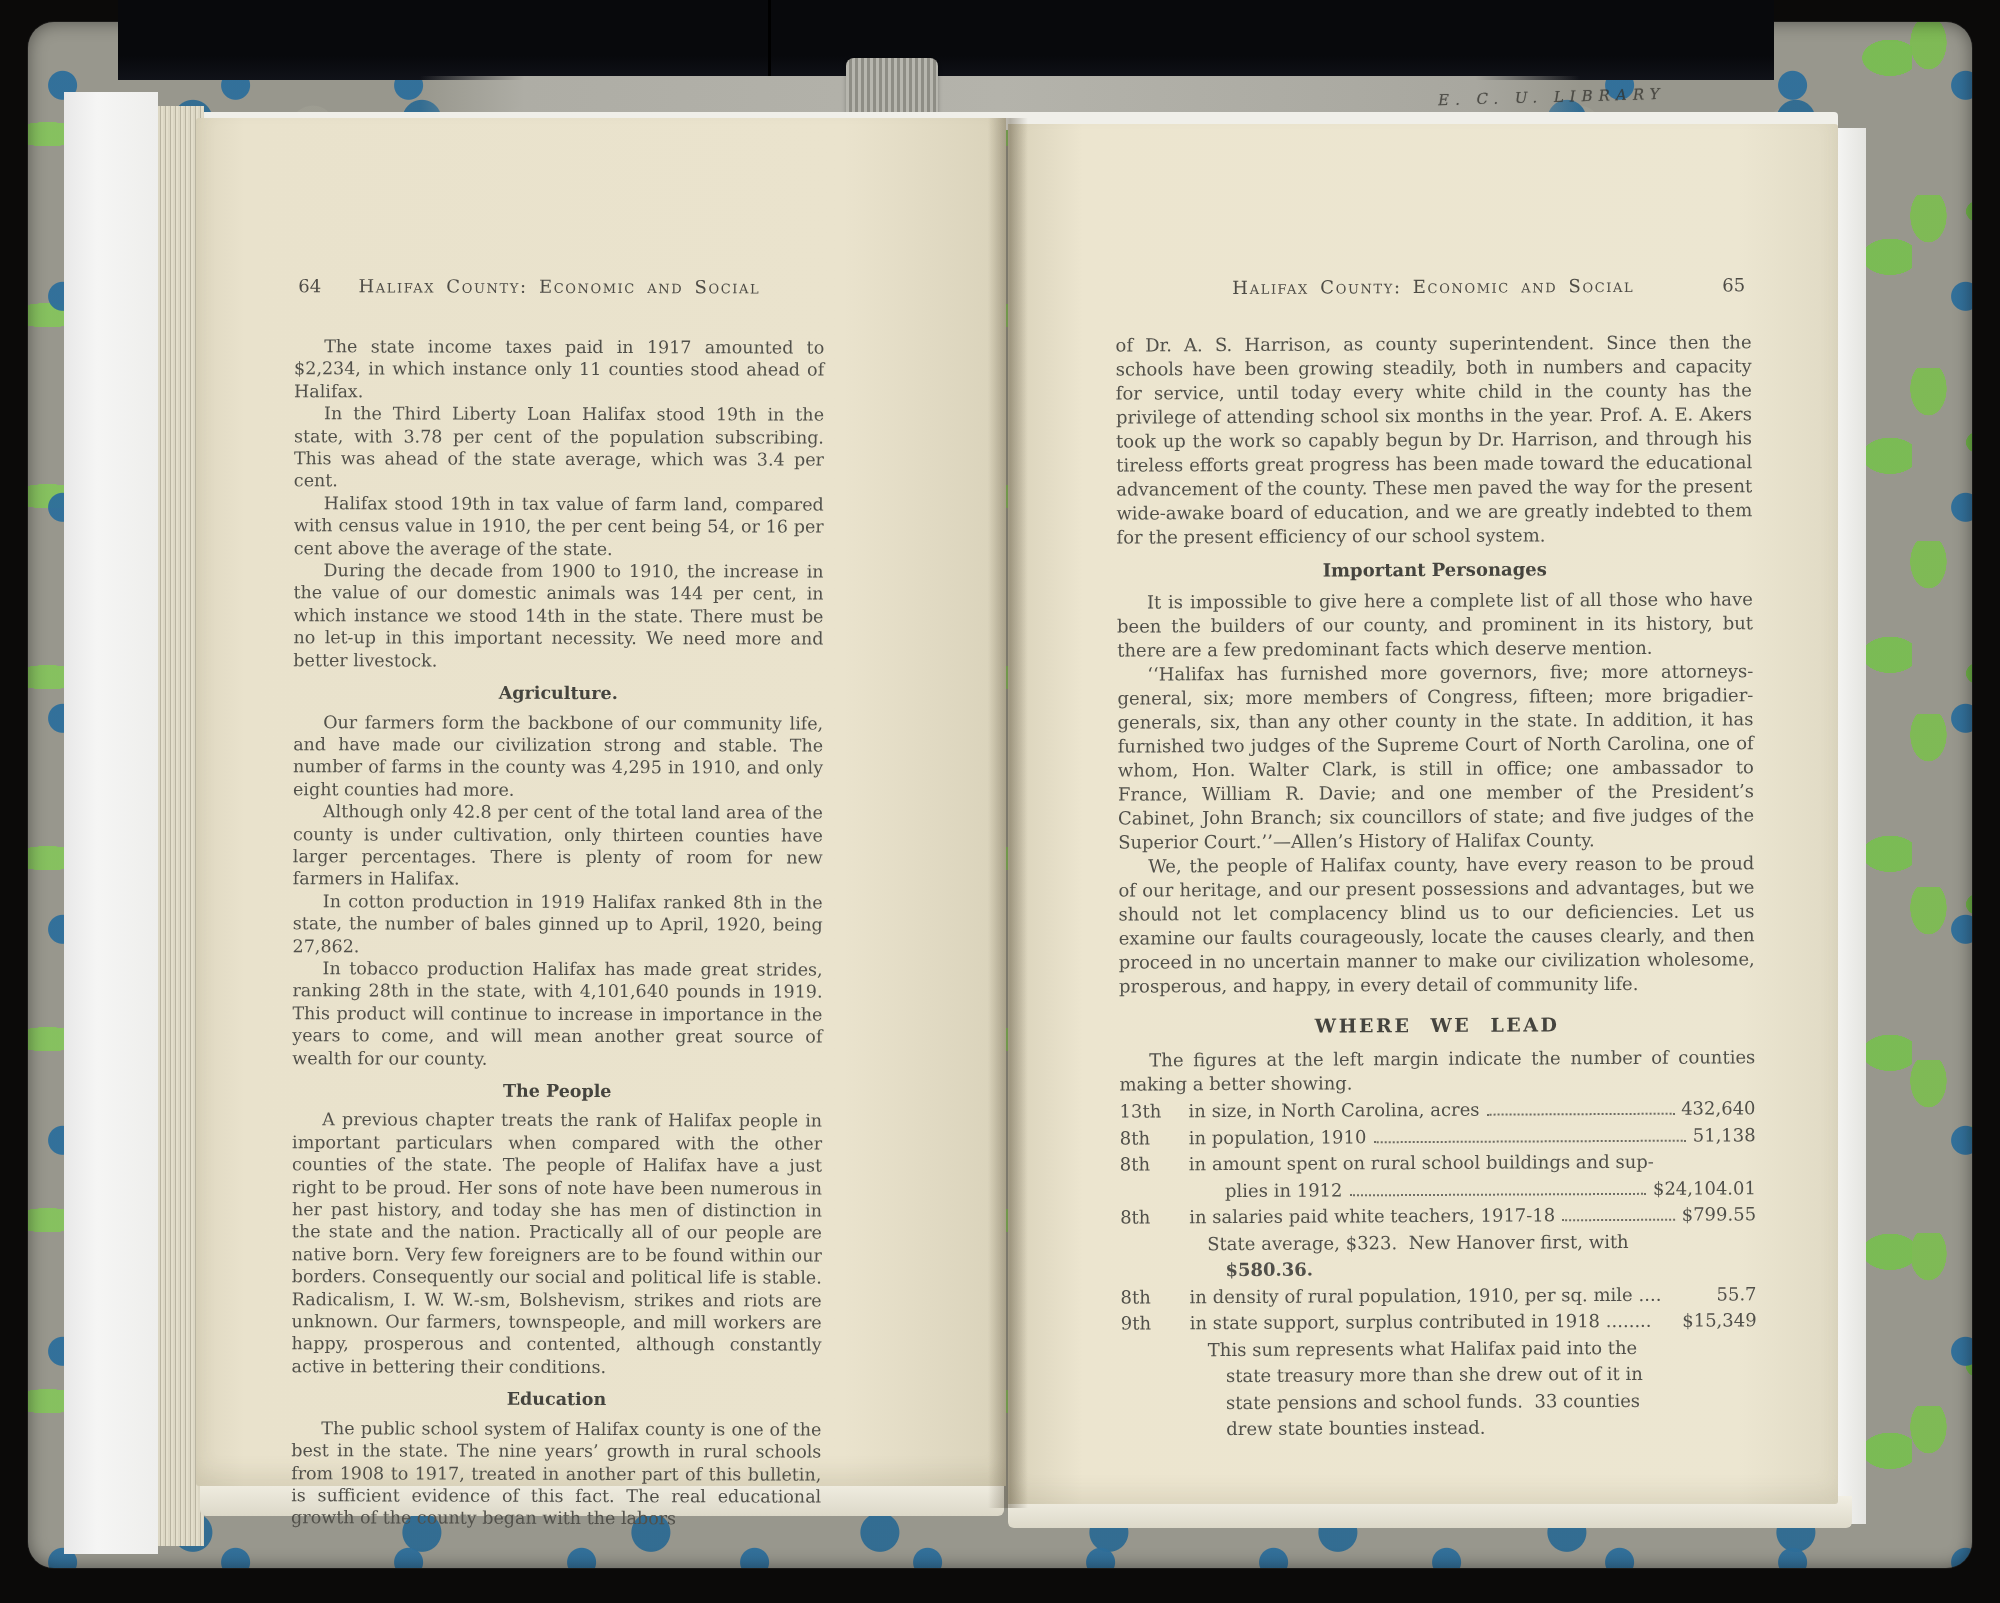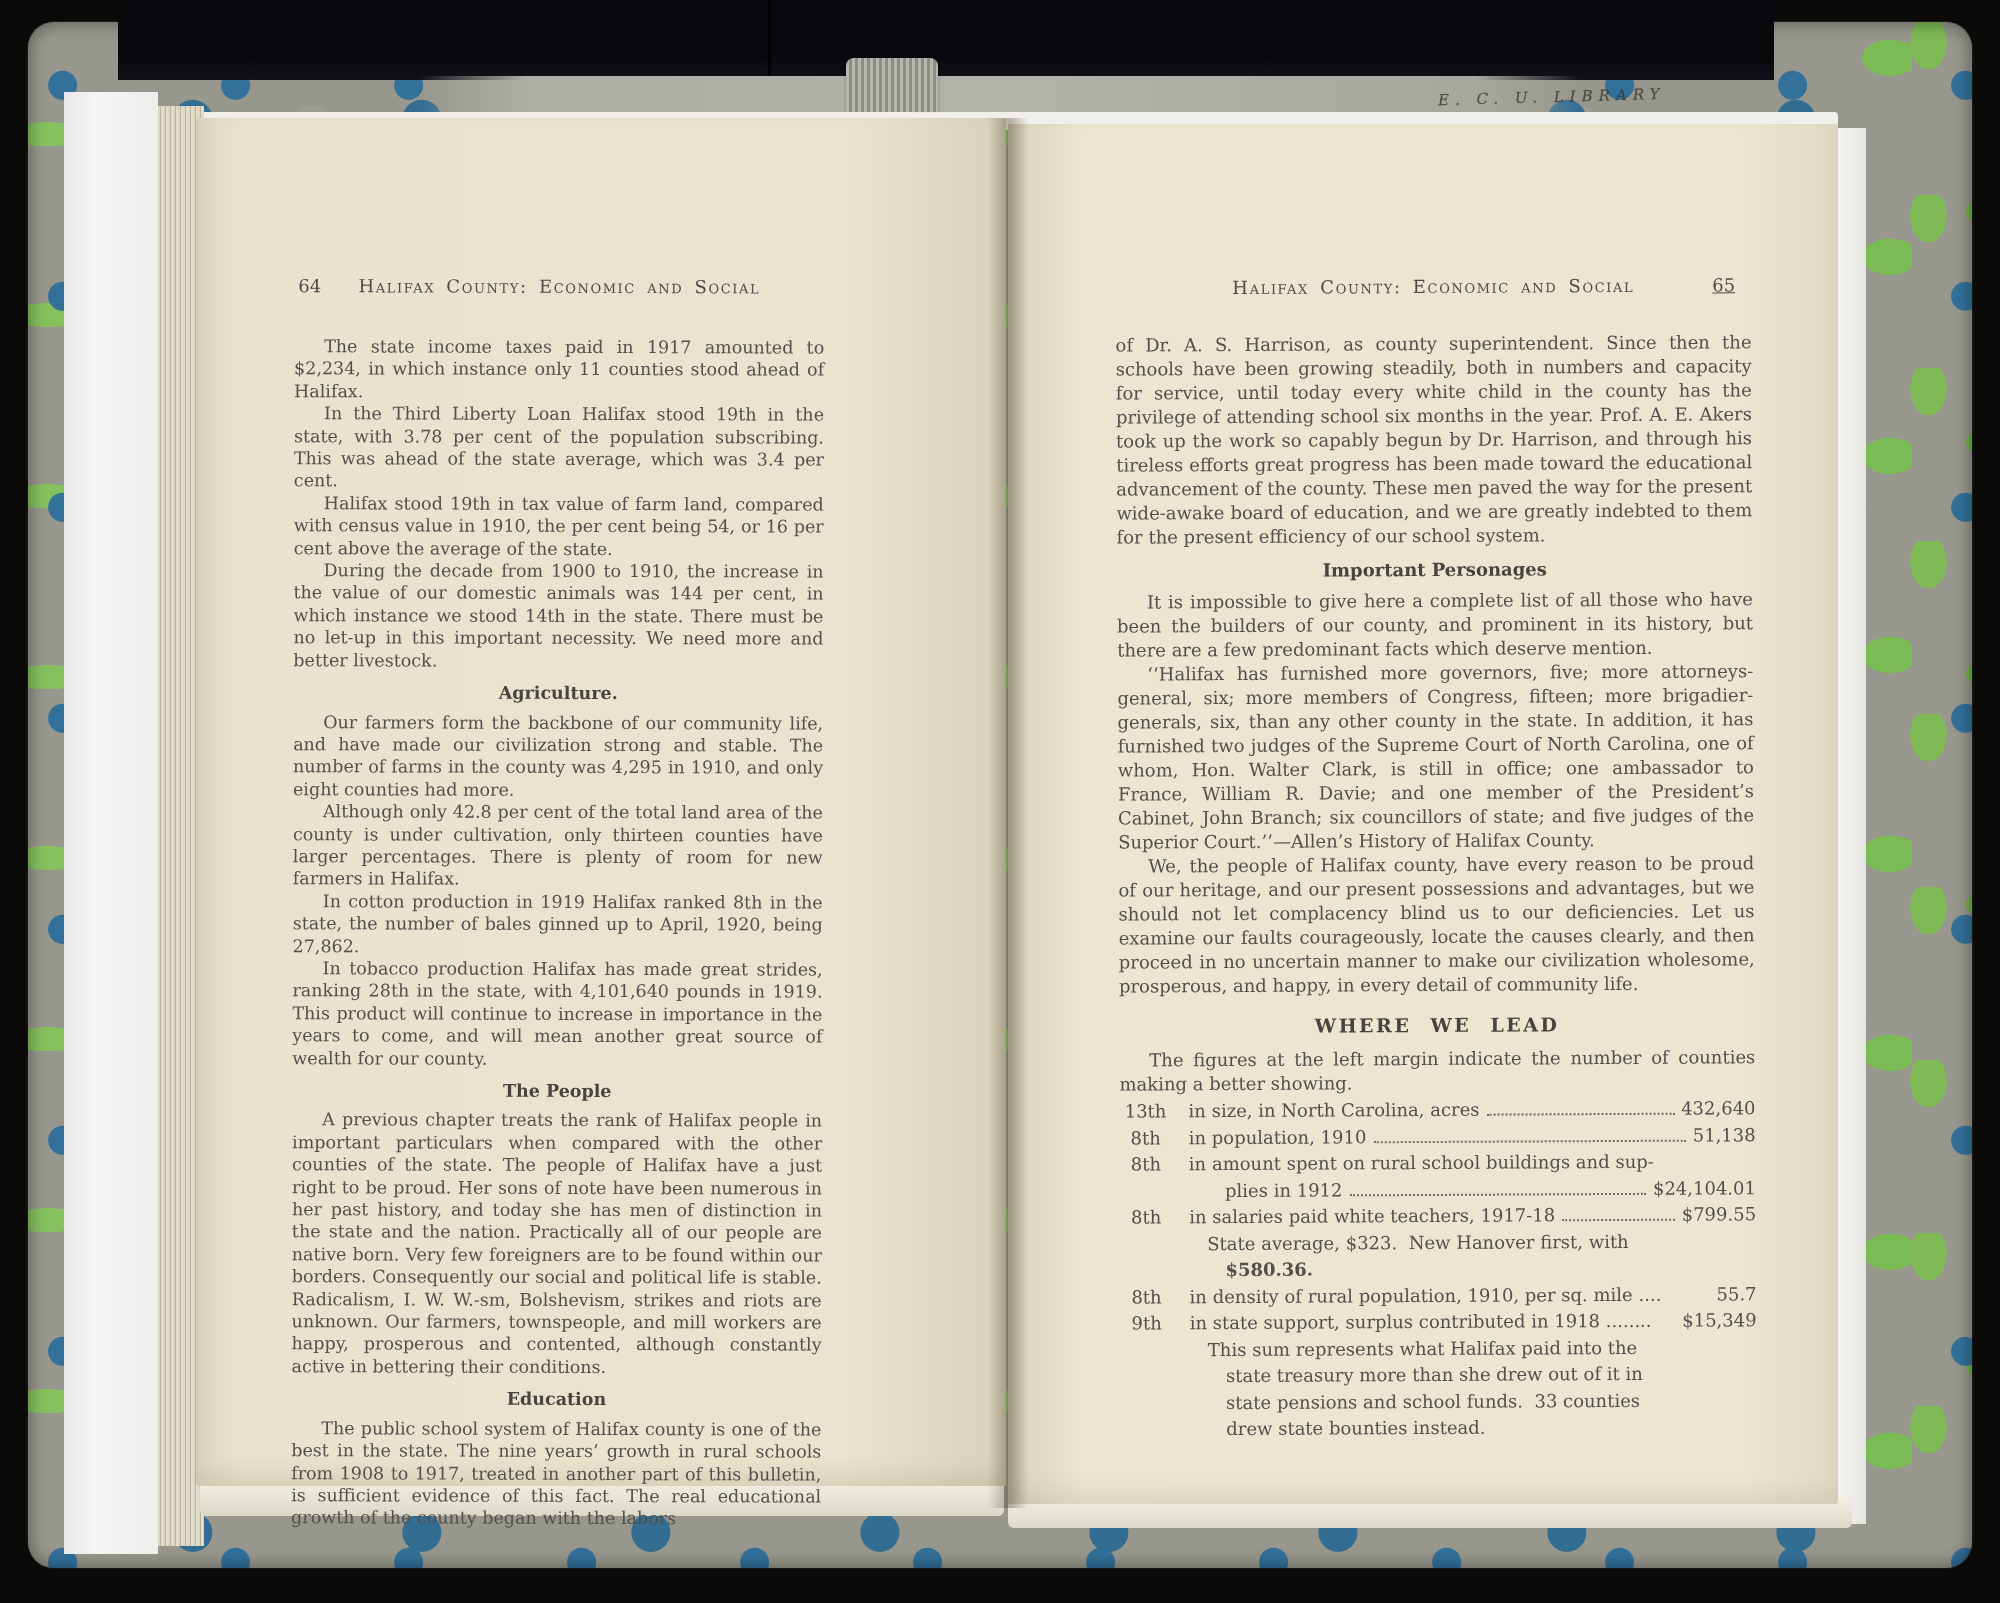--- a/index.html
+++ b/index.html
@@ -89,38 +89,38 @@
   }
   .page-inner { position:absolute; inset:0; }
   .page.left  .page-inner { transform:rotate(0.15deg); }
   .page.right .page-inner { transform:rotate(-0.3deg); }
 
   .page-head { position:absolute; font-size:18px; color:#4e4c46; }
   .page.left  .page-head { left:97px;  top:158px; width:530px; }
   .page.right .page-head { left:110px; top:152px; width:636px; }
   .page-num { position:absolute; top:0; }
   .page-num.pn-left  { left:4px; }
-  .page-num.pn-right { right:16px;text-decoration:underline; }
+  .page-num.pn-right { right:6px; }
   .running-title {
     display:block; text-align:center;
     font-variant-caps:small-caps; letter-spacing:1.6px; word-spacing:4px;
   }
 
   .page-body { position:absolute; text-align:justify; }
   .page.left  .page-body { left:97px;  top:218px; width:530px; font-size:17.5px; line-height:22.4px; }
   .page.right .page-body { left:110px; top:208px; width:636px; font-size:18px;   line-height:24px; }
   .para { text-indent:30px; text-align:justify; }
   .para.noindent { text-indent:0; }
   .sec-head { text-align:center; font-weight:bold; color:#45443e; margin:10px 0 7px; }
   .sec-head.big { letter-spacing:2.5px; word-spacing:10px; font-size:19px; margin:16px 0 10px; }
 
   
   .lead-table { margin-top:2px; }
   .lead-row { display:flex; align-items:baseline; line-height:26.5px; }
-  .lead-row .rank { flex:none; width:52px; text-align:center; margin-right:17px; }
+  .lead-row .rank { flex:none; width:52px; text-align:left; margin-right:17px; }
   .lead-row .desc { flex:none; white-space:pre; }
   .lead-row .leader { flex:1; margin:0 7px; border-bottom:2px dotted #6f6d63; height:14px; }
   .lead-row .leader.blank { border-bottom:none; }
   .lead-row .value { flex:none; }
 
   
   .stamp {
     position:absolute; left:1438px; top:88px; transform:rotate(-1.6deg);
     font-style:italic; font-size:15px; letter-spacing:6px; color:#35342f; opacity:.78;
     text-shadow:0 0 1px rgba(0,0,0,.4);

